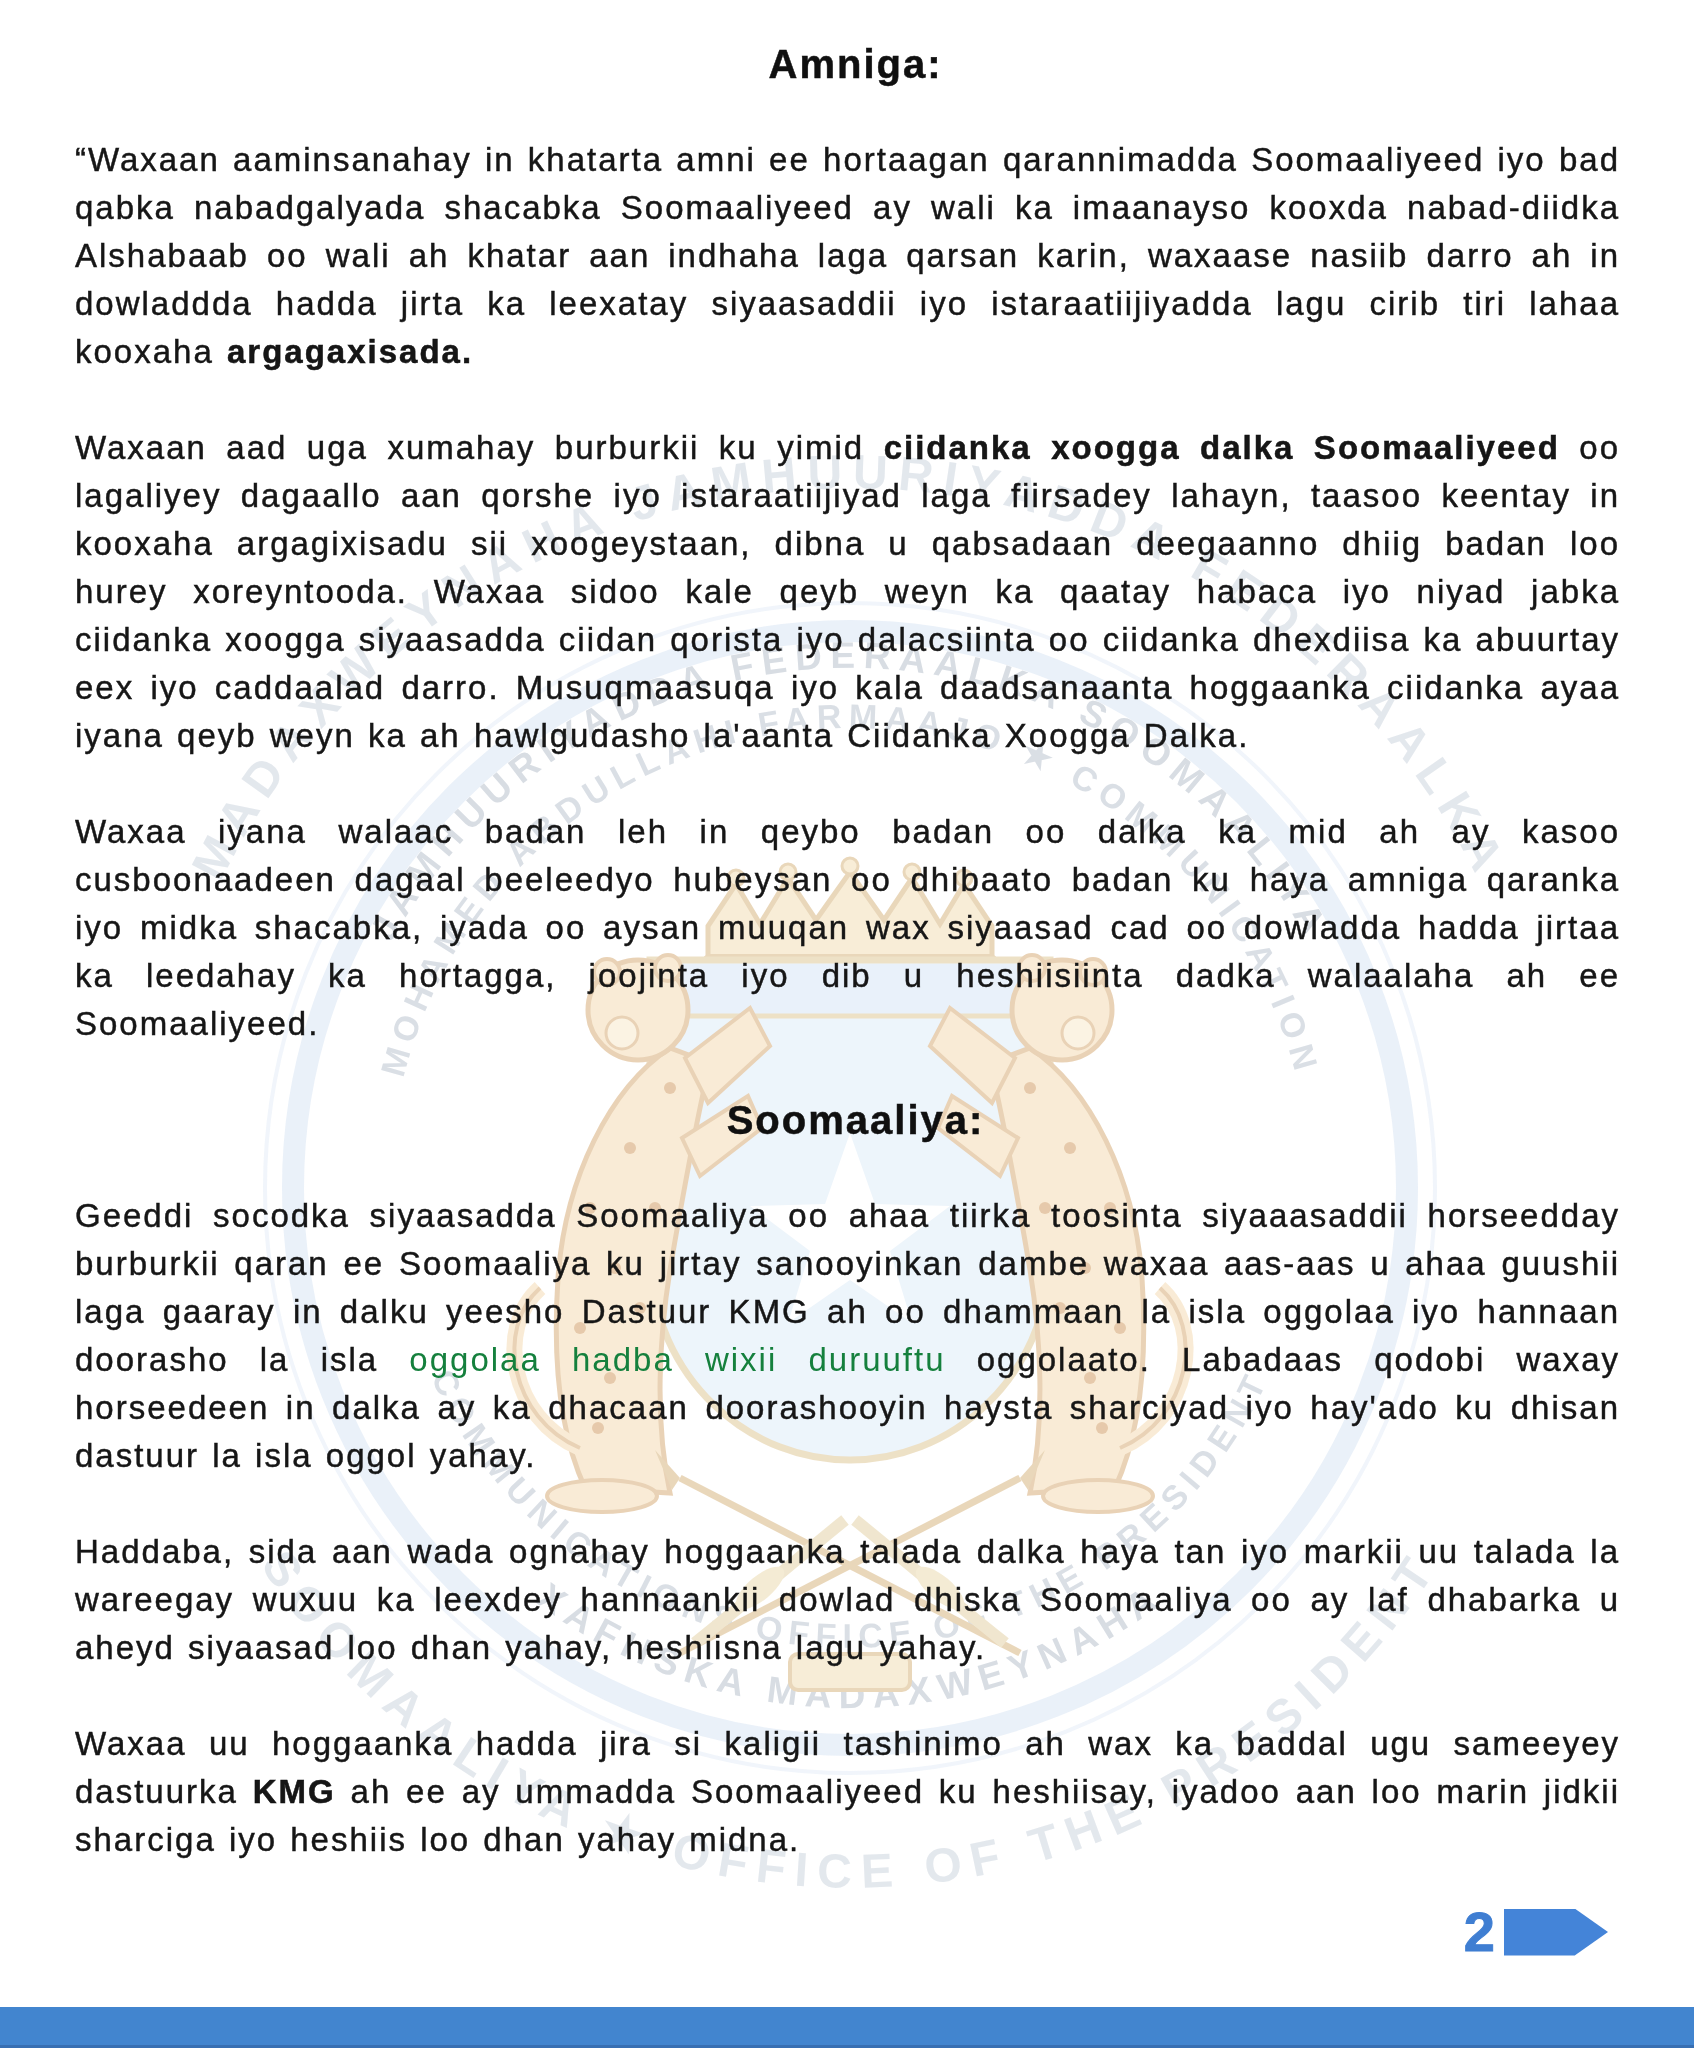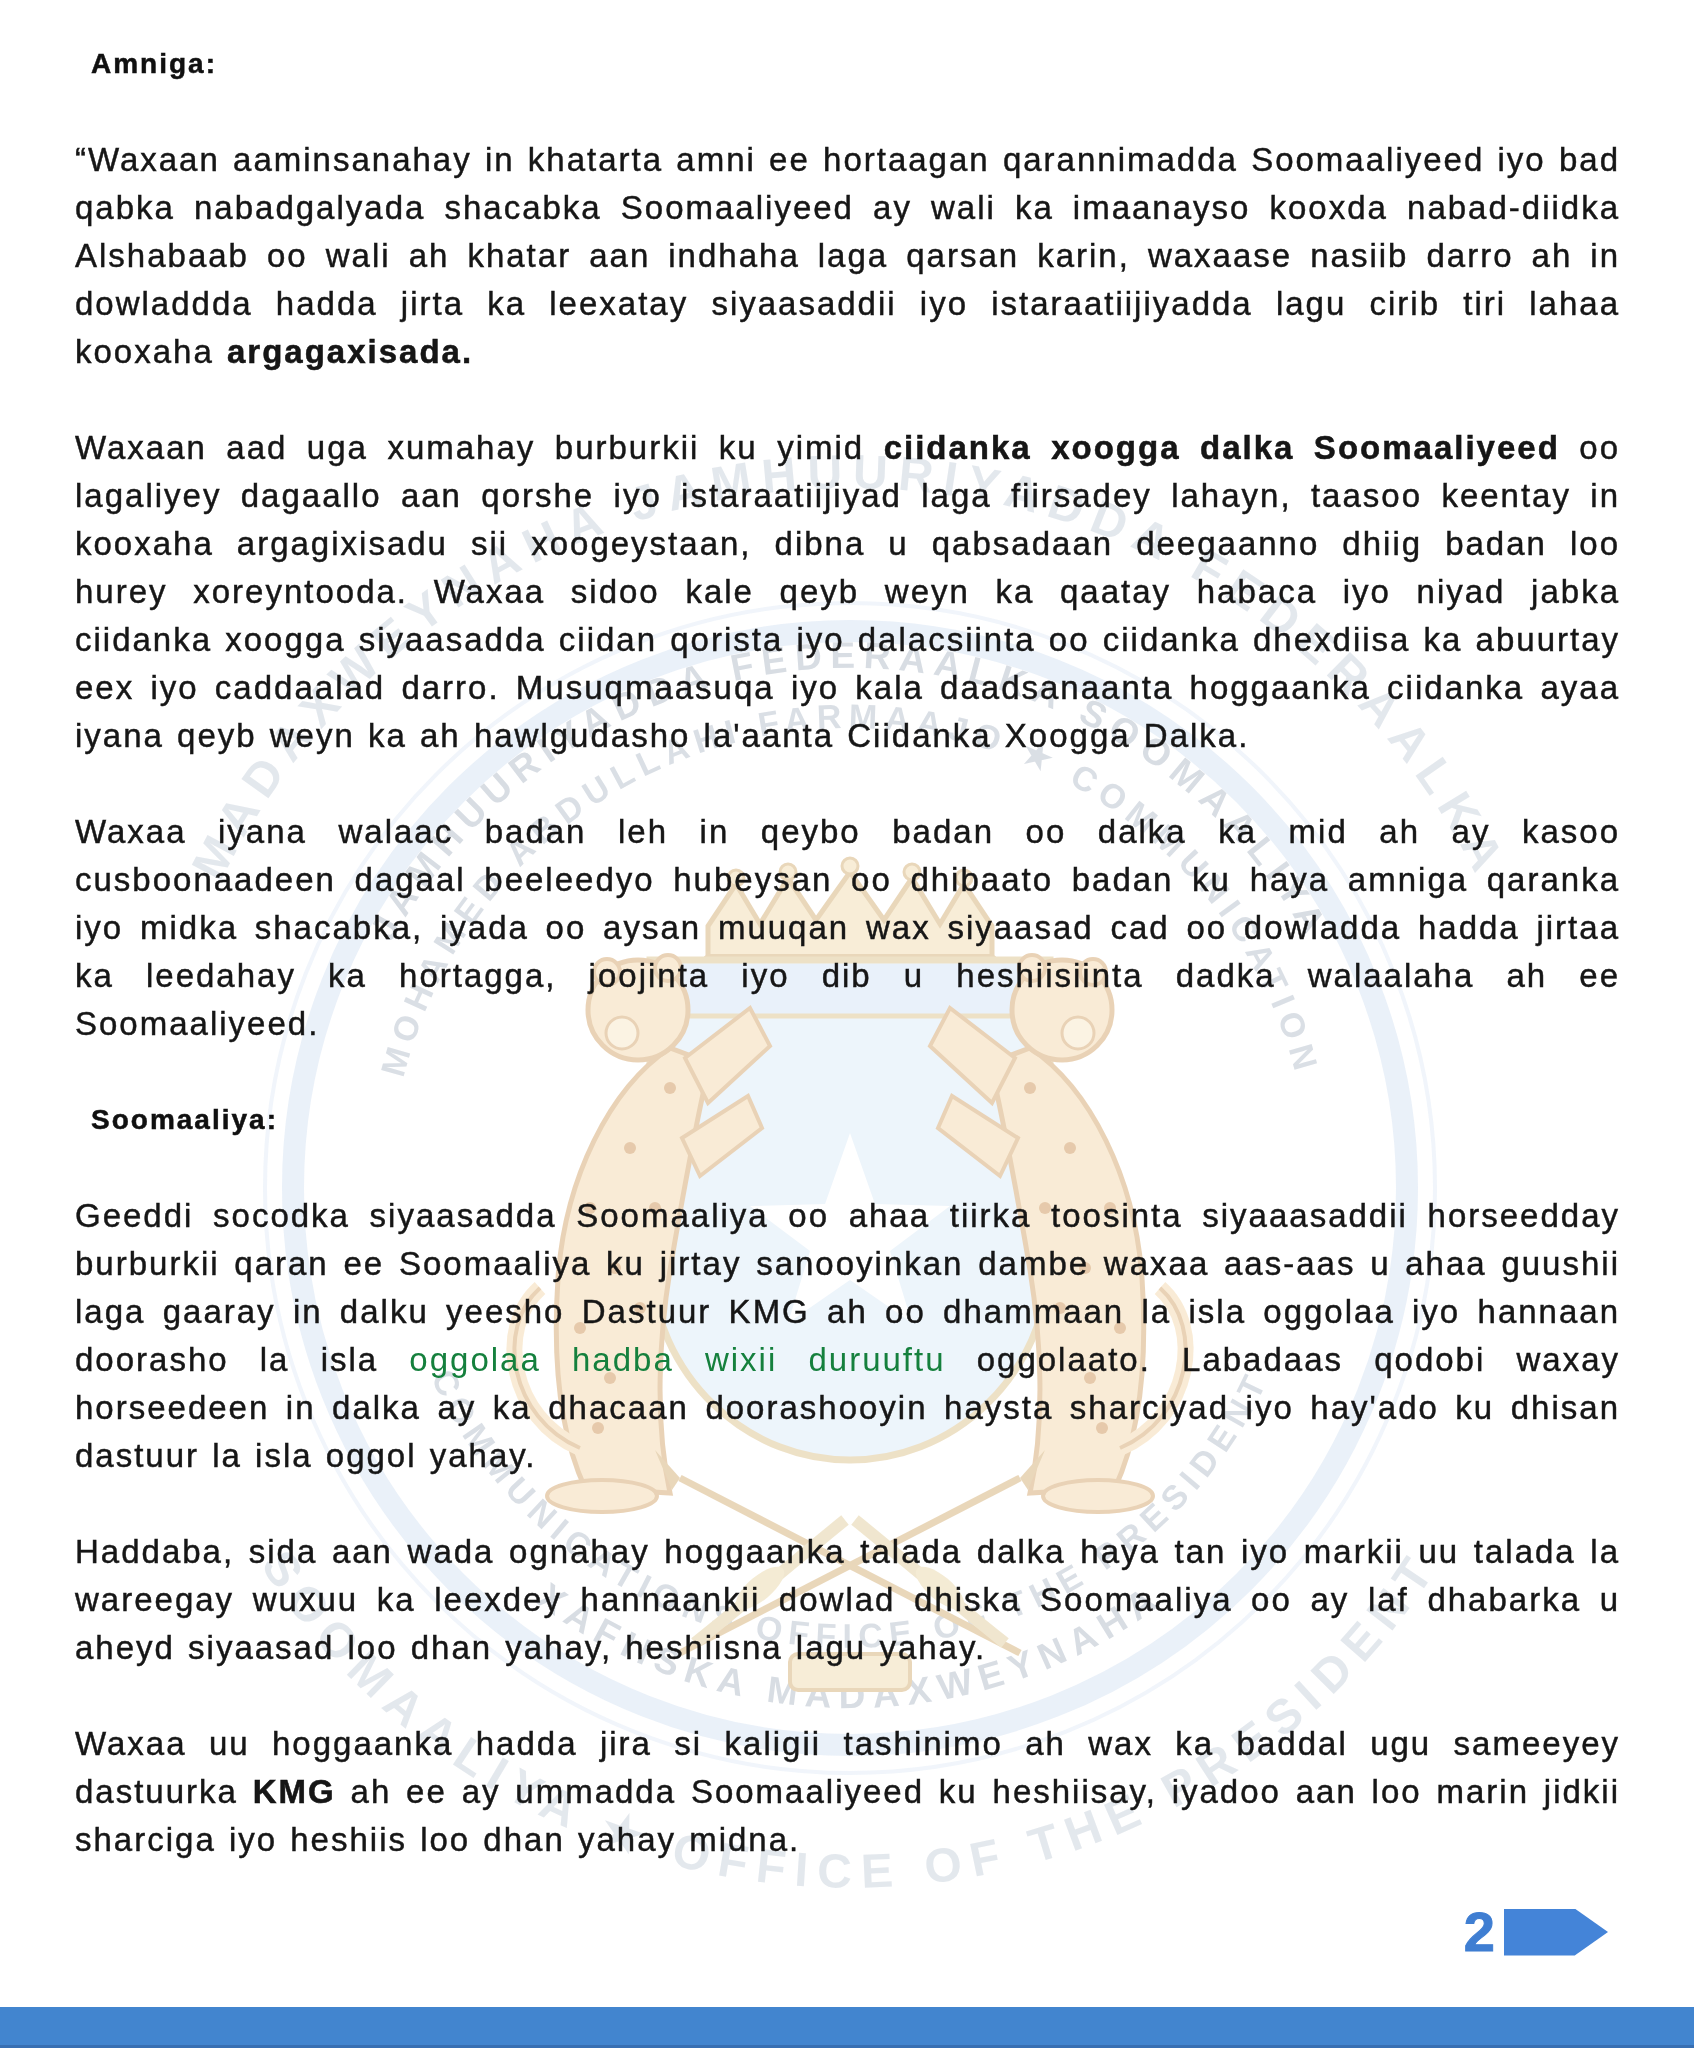--- a/index.html
+++ b/index.html
@@ -14,22 +14,22 @@
     opacity:.45;pointer-events:none;z-index:0;
   }
   .watermark text{font-family:"Liberation Sans",sans-serif;font-weight:700;}
   
   .letter{
     position:absolute;left:75px;top:40px;width:1545px;z-index:1;
     color:#161616;font-size:33px;line-height:48px;
     letter-spacing:2px;text-align:justify;
   }
   .letter h2.sec{
-    font-size:28px;line-height:48px;font-weight:700;margin:0 0 48px 16px;
-    text-align:left;color:#101010;-webkit-text-stroke:.5px #101010;
+    font-size:40px;line-height:48px;font-weight:700;margin:0 0 48px 16px;
+    text-align:center;color:#101010;-webkit-text-stroke:.5px #101010;
   }
   .letter p.para{
     margin:0 0 48px 0;
     -webkit-text-stroke:.45px #161616;
     word-spacing:2px;
   }
   .letter p.para:last-child{margin-bottom:12px;}
   .run-normal{}
   .run-bold{font-weight:700;-webkit-text-stroke:.5px #0d0d0d;}
   .run-light{-webkit-text-stroke:0;color:#15803d;}

